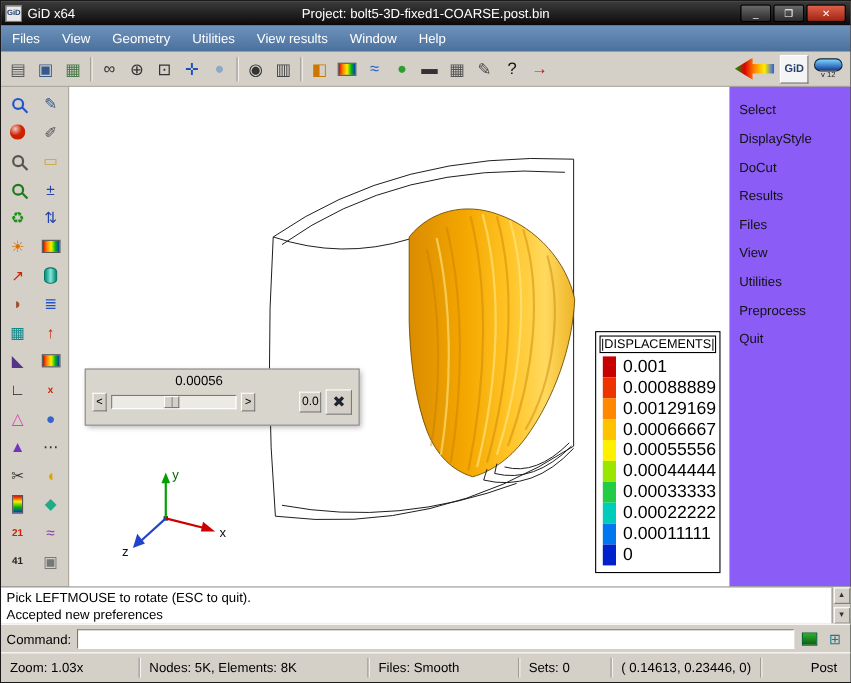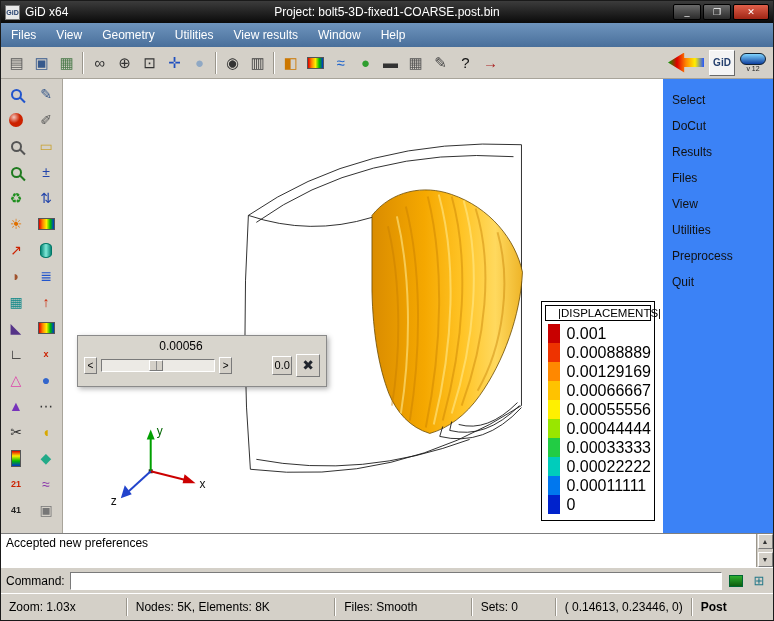--- a/index.html
+++ b/index.html
@@ -42,21 +42,21 @@
   .ball { width:14px; height:14px; border-radius:50%; background:radial-gradient(circle at 35% 30%, rgba(255,255,255,.75), rgba(255,255,255,0) 45%), var(--c,#cc2200); }
   .vbar { width:10px; height:17px; background:linear-gradient(#e00000,#ffee00,#00bb00,#0033cc); border:1px solid #555; }
   .rainbow-chip { width:17px; height:12px; background:linear-gradient(90deg,#e00000,#ff8800,#ffee00,#00bb00,#0033cc); border:1px solid #555; }
   .cyl { width:12px; height:15px; background:linear-gradient(90deg,#0a8878,#7fe8d8,#0a8878); border-radius:6px/4px; border:1px solid #076; }
 
   .canvas { flex:1; position:relative; background:#fff; min-width:0; }
   .scene { position:absolute; inset:0; width:100%; height:100%; }
 
   
   .legend { position:absolute; left:478px; top:222px; width:114px; background:#fff; border:1px solid #000; padding:3px 3px 6px 3px; }
-  .legend-title { border:1px solid #000; text-align:center; font-size:11.5px; padding:1px 12px; margin-bottom:3px; }
+  .legend-title { border:1px solid #000; text-align:center; font-size:11.5px; padding:1px 0; margin-bottom:3px; }
   .legend-body { display:flex; padding-left:3px; }
   .legend-bar { width:13px; display:flex; flex-direction:column; }
   .seg { height:19px; }
   .legend-vals { margin-left:6px; }
   .legend-vals span { display:block; height:19px; line-height:19px; font-size:16px; }
 
   
   .slider-panel { position:absolute; left:14px; top:256px; width:250px; height:52px; background:#d8d5cd; border:1px solid #8a8a8a; box-shadow:2px 2px 5px rgba(0,0,0,.3); font-size:12px; }
   .slider-value { margin:3px 0 1px 28px; width:150px; text-align:center; }
   .slider-row { display:flex; align-items:center; gap:4px; padding:0 6px; }
@@ -82,25 +82,25 @@
   .console-chip { width:14px; height:12px; background:linear-gradient(#2fae2f,#0d5e0d); border:1px solid #063; }
 
   
   .statusbar { flex:0 0 27px; height:27px; background:#d4d0c8; border-top:1px solid #fff; display:flex; align-items:center; font-size:12px; color:#000; }
   .sb-field { padding:0 8px; white-space:nowrap; }
   .sb-zoom { width:128px; }
   .sb-counts { width:212px; }
   .sb-render { width:138px; }
   .sb-sets { width:84px; }
   .sb-coords { flex:1; text-align:center; }
-  .sb-mode { width:82px; text-align:left; padding-right:12px;font-weight:bold; }
+  .sb-mode { width:82px; text-align:right; padding-right:12px; }
   .ssep { width:2px; height:18px; border-left:1px solid #9a968c; border-right:1px solid #fff; }
 
   
-  .right-panel { width:110px; flex:0 0 110px; background:#3b82f6; padding-top:8px; }
+  .right-panel { width:110px; flex:0 0 110px; background:#8b5cf6; padding-top:8px; }
   .rp-item { font-size:12px; color:#111; padding:6px 4px 6px 9px; cursor:default; }
 </style>
 </head>
 <body>
 
 <div class="window">
 
   <div class="titlebar">
     <div class="title-left">
       <div class="app-logo">GiD</div>
@@ -315,32 +315,34 @@
             <span>0.00022222</span>
             <span>0.00011111</span>
             <span>0</span>
           </div>
         </div>
       </div>
     </div>
 
     <div class="right-panel">
       <div class="rp-item">Select</div>
+      <div class="rp-item">DisplayStyle</div>
       <div class="rp-item">DoCut</div>
       <div class="rp-item">Results</div>
       <div class="rp-item">Files</div>
       <div class="rp-item">View</div>
       <div class="rp-item">Utilities</div>
       <div class="rp-item">Preprocess</div>
       <div class="rp-item">Quit</div>
     </div>
   </div>
 
   <div class="msg-area">
     <div class="msg-lines">
+      <div>Pick LEFTMOUSE to rotate (ESC to quit).</div>
       <div>Accepted new preferences</div>
     </div>
     <div class="msg-scroll">
       <div class="scr-btn">▲</div>
       <div class="scr-btn">▼</div>
     </div>
   </div>
 
   <div class="cmd-bar">
     <span>Command:</span>

